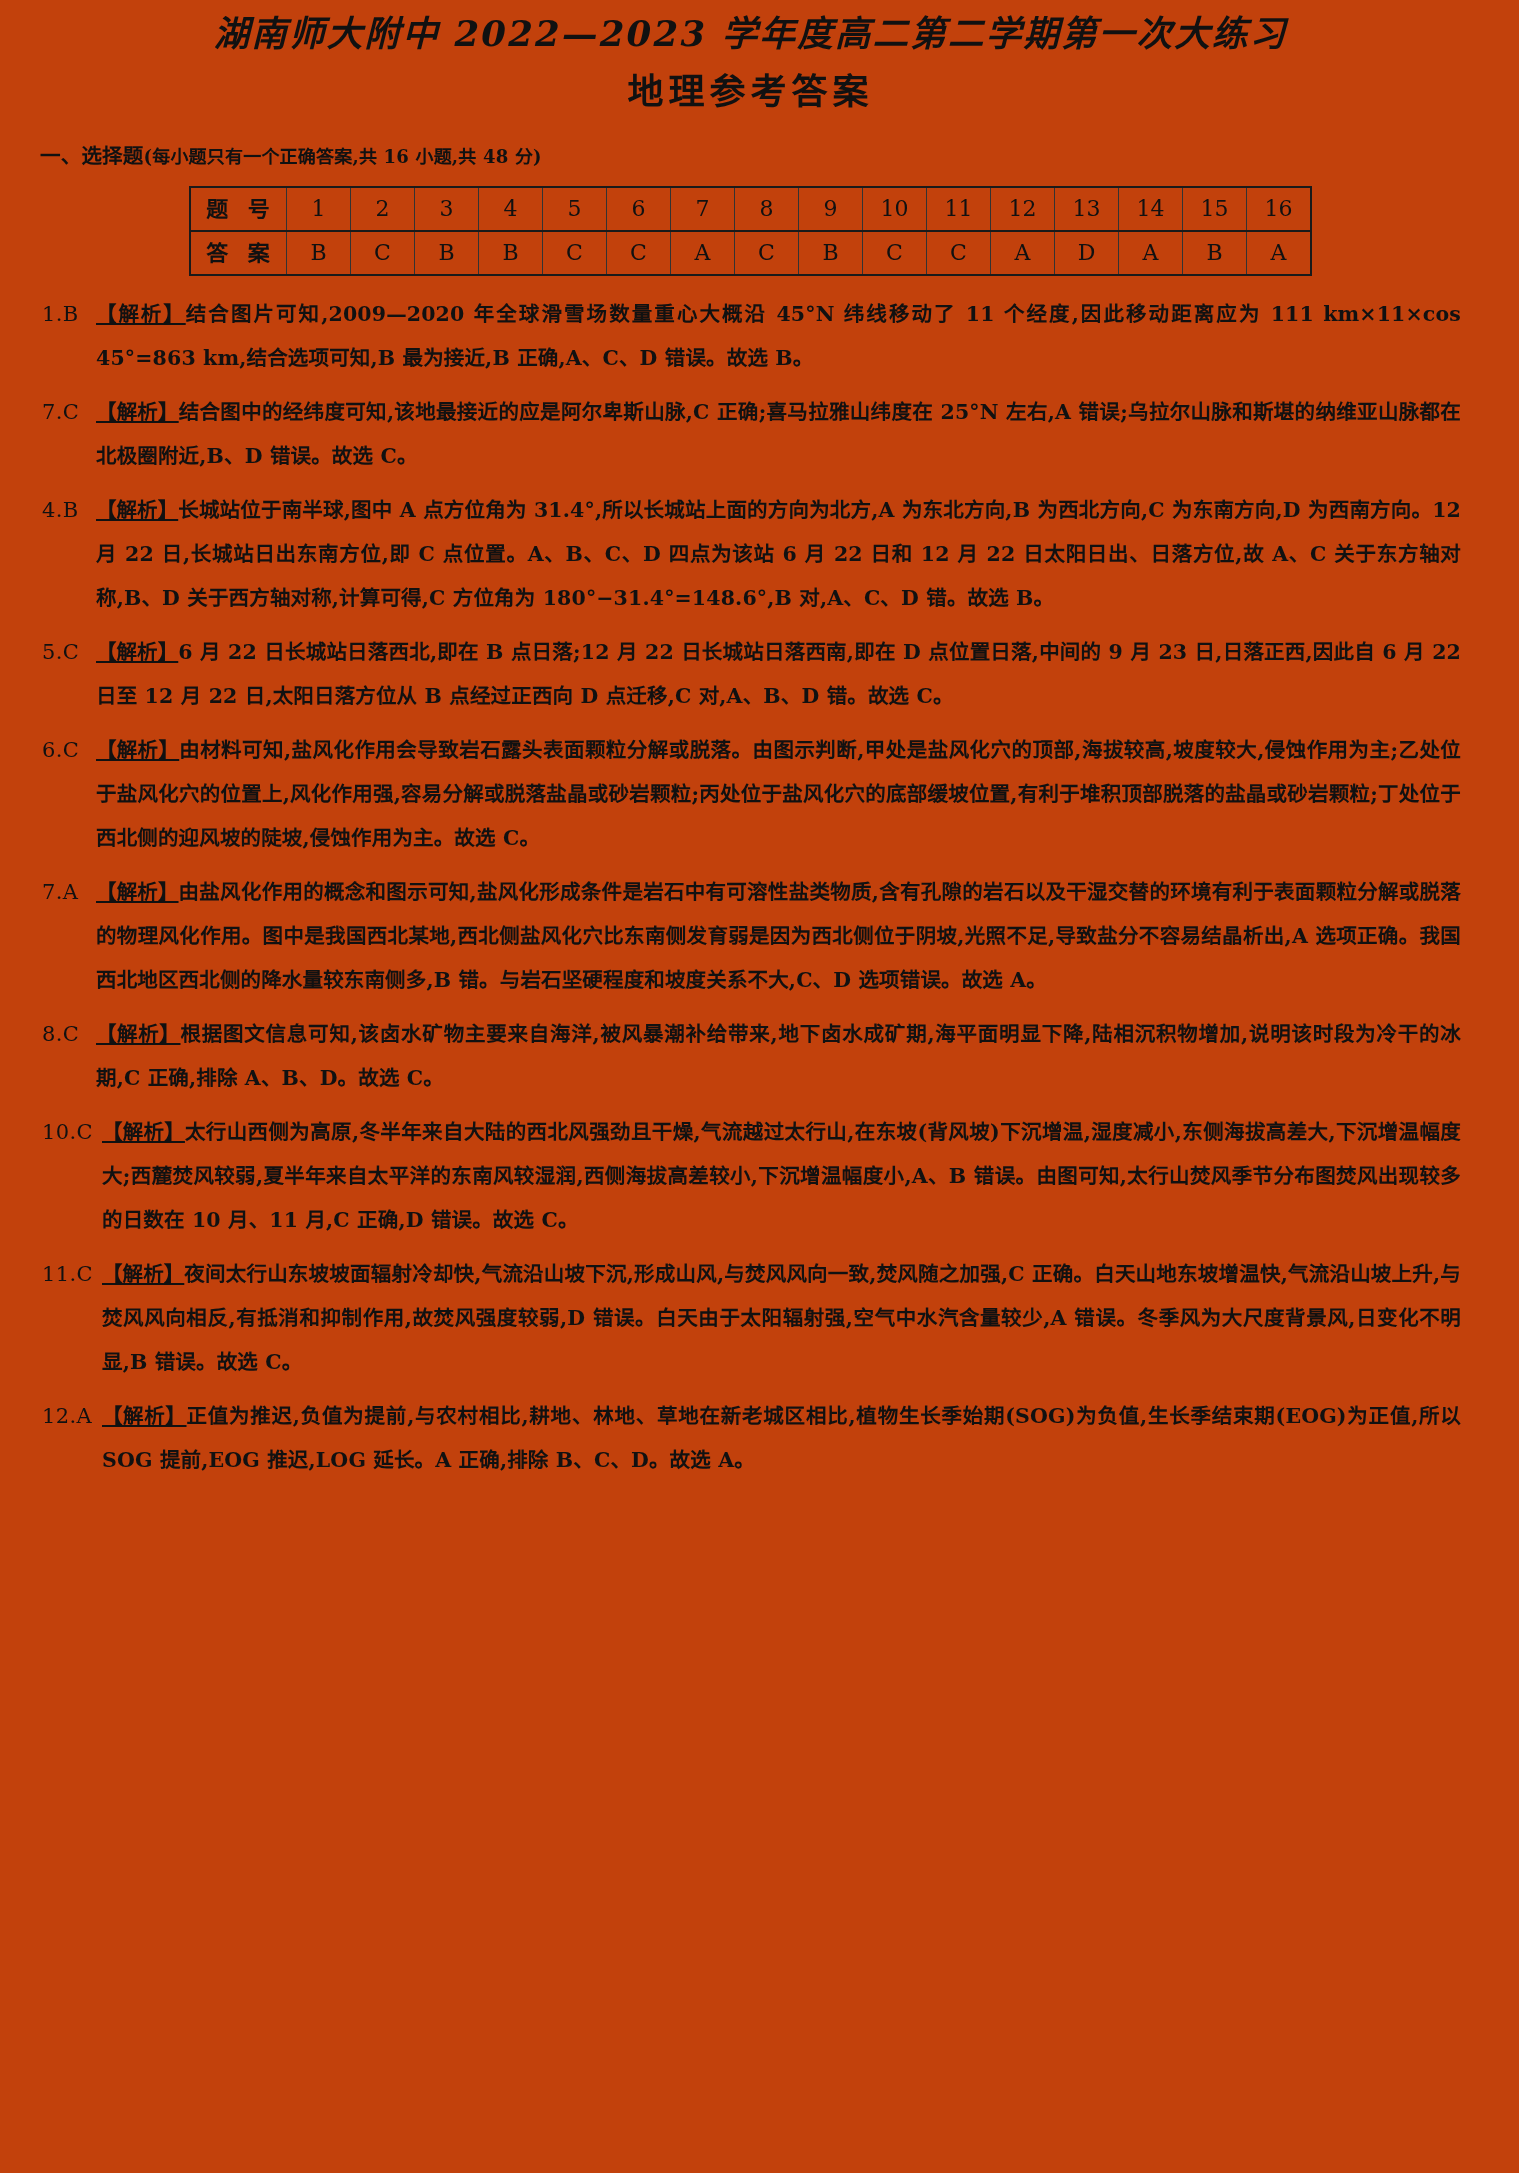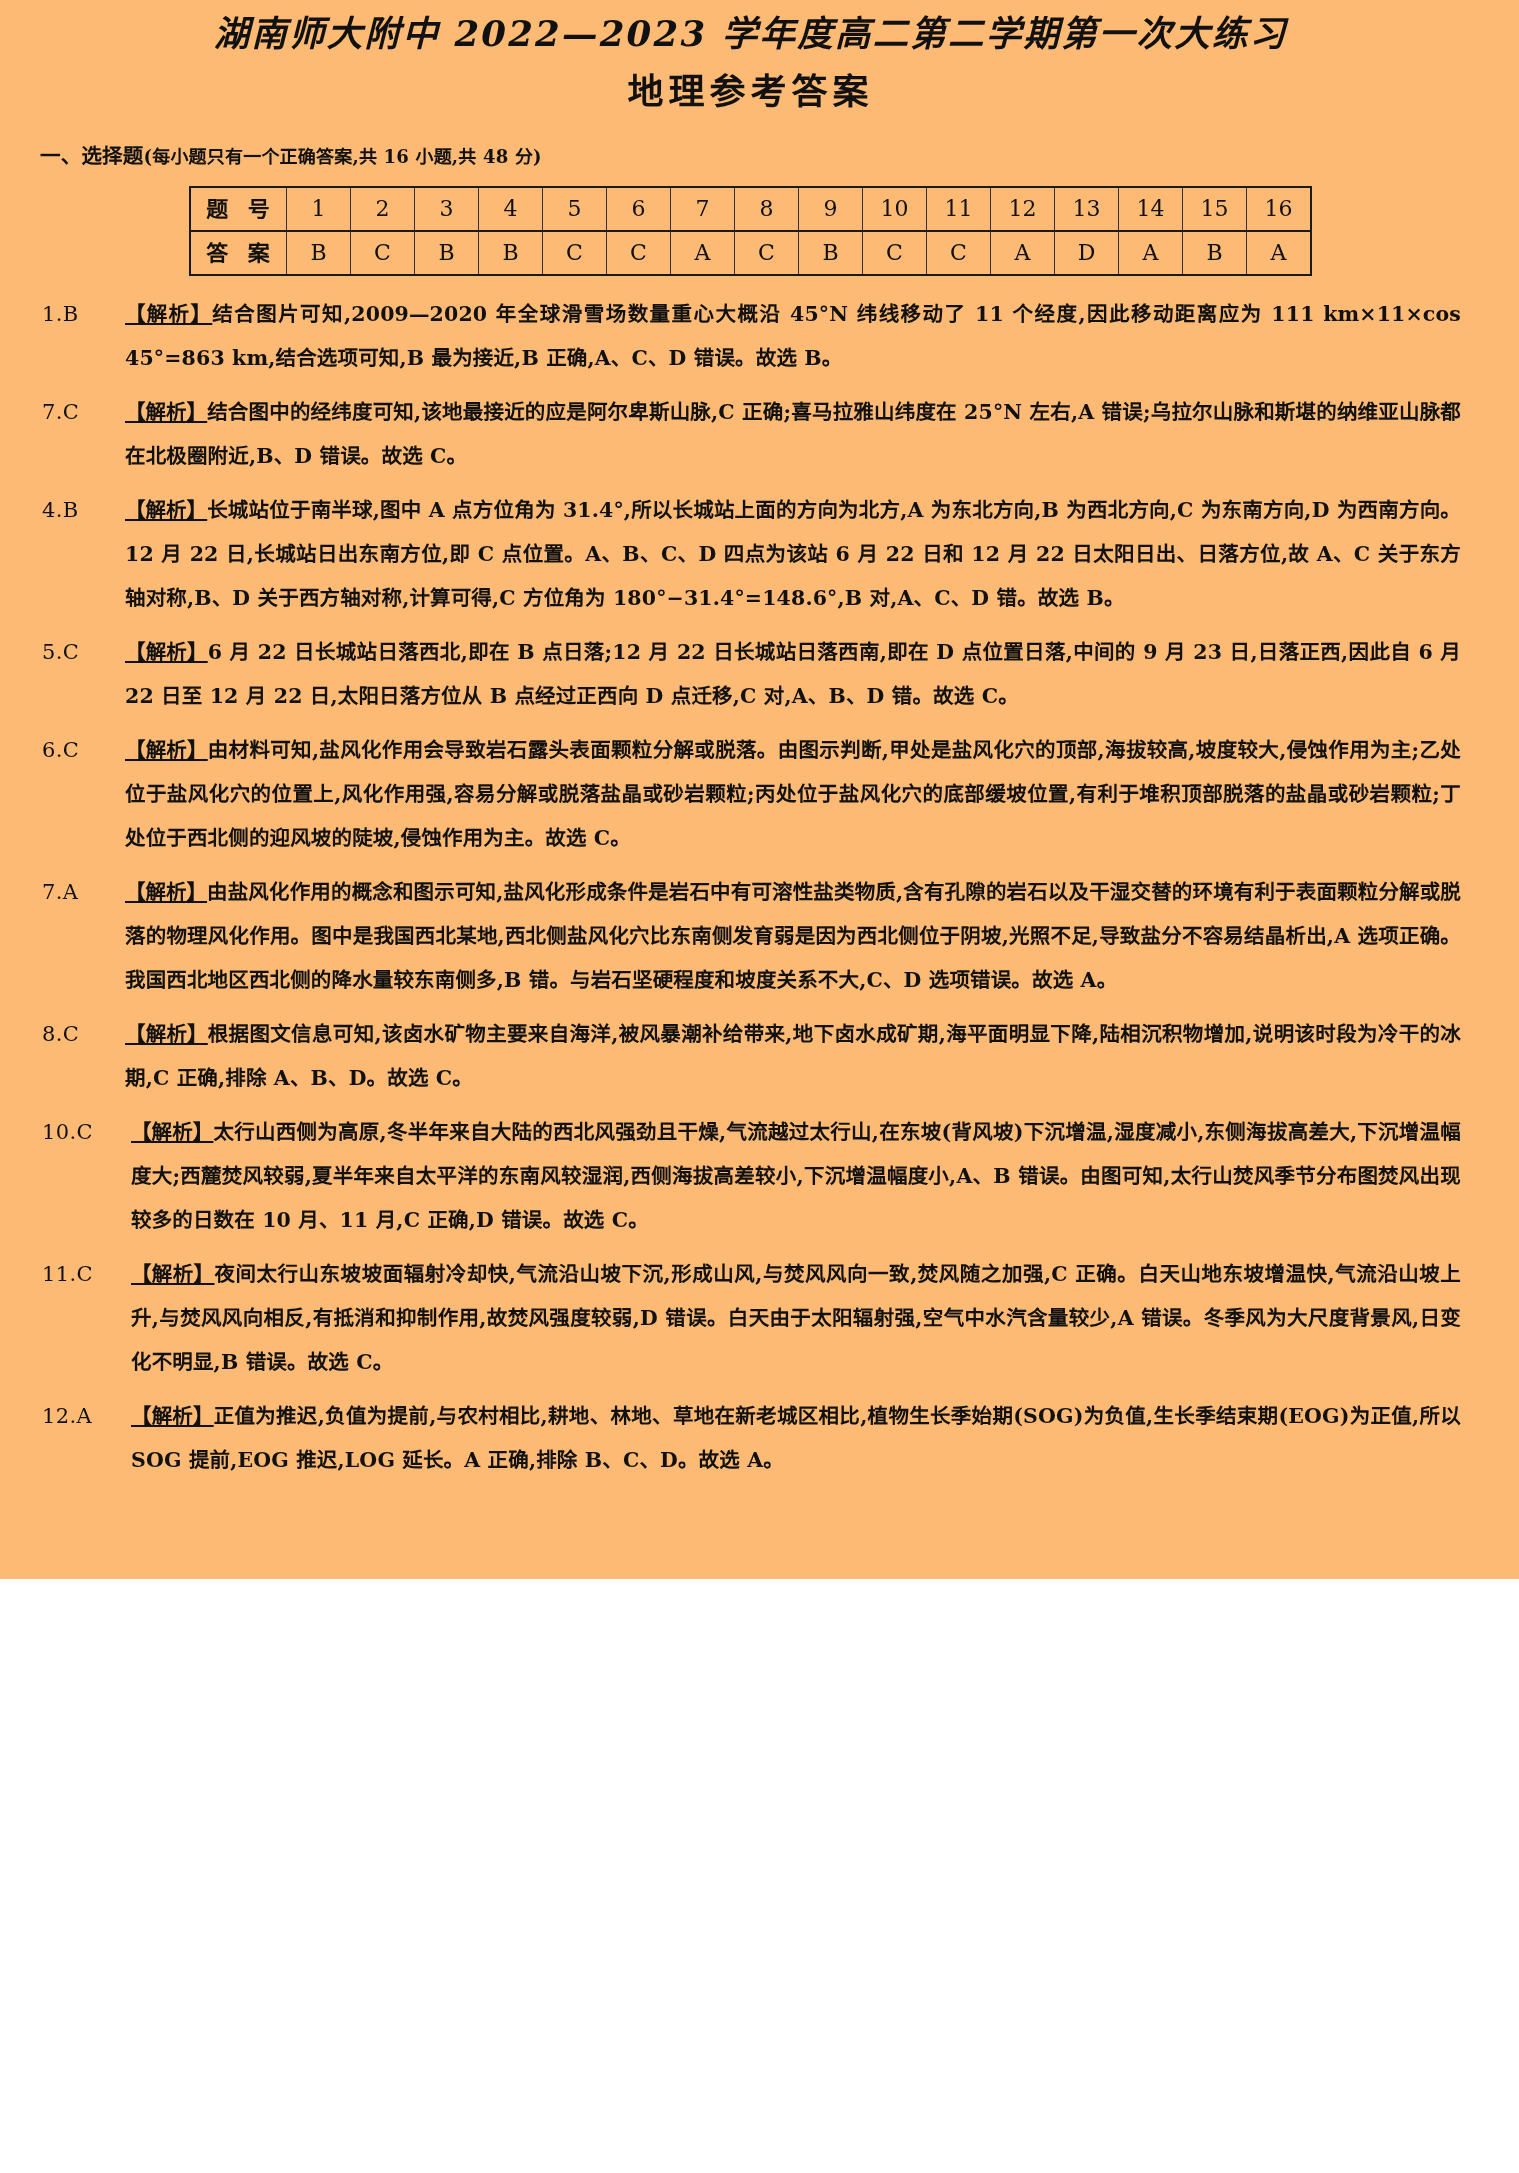--- a/index.html
+++ b/index.html
@@ -11,24 +11,24 @@
   body {
     width: 1519px;
     height: 2173px;
     overflow: hidden;
     font-family: "DejaVu Serif", "Liberation Serif", serif;
     color: #111111;
   }
   .page {
     position: relative;
     width: 1519px;
-    height: 1579px;
+    height: 2173px;
     box-sizing: border-box;
     padding: 6px 58px 0 40px;
-    background: #fdba74;
+    background: #c2410c;
   }
 
   
   .doc-title {
     text-align: center;
     font-family: "DejaVu Serif", "Liberation Serif", serif;
     font-weight: 700;
     font-style: italic;
     font-size: 35.5px;
     letter-spacing: 2.2px;
@@ -90,21 +90,20 @@
   }
   td.cellnum { width: 61px; }
   td.cellans { width: 61px; font-size: 22.5px; }
 
   
   .explanations { margin-top: 4px; }
   .item {
     display: flex;
     align-items: flex-start;
     margin: 0 0 10px 0;
-    gap: 29px;
   }
   .item-num {
     flex: 0 0 auto;
     width: 56px;
     font-size: 21px;
     line-height: 44px;
     letter-spacing: 0.4px;
     white-space: nowrap;
     padding-left: 2px;
     box-sizing: border-box;

